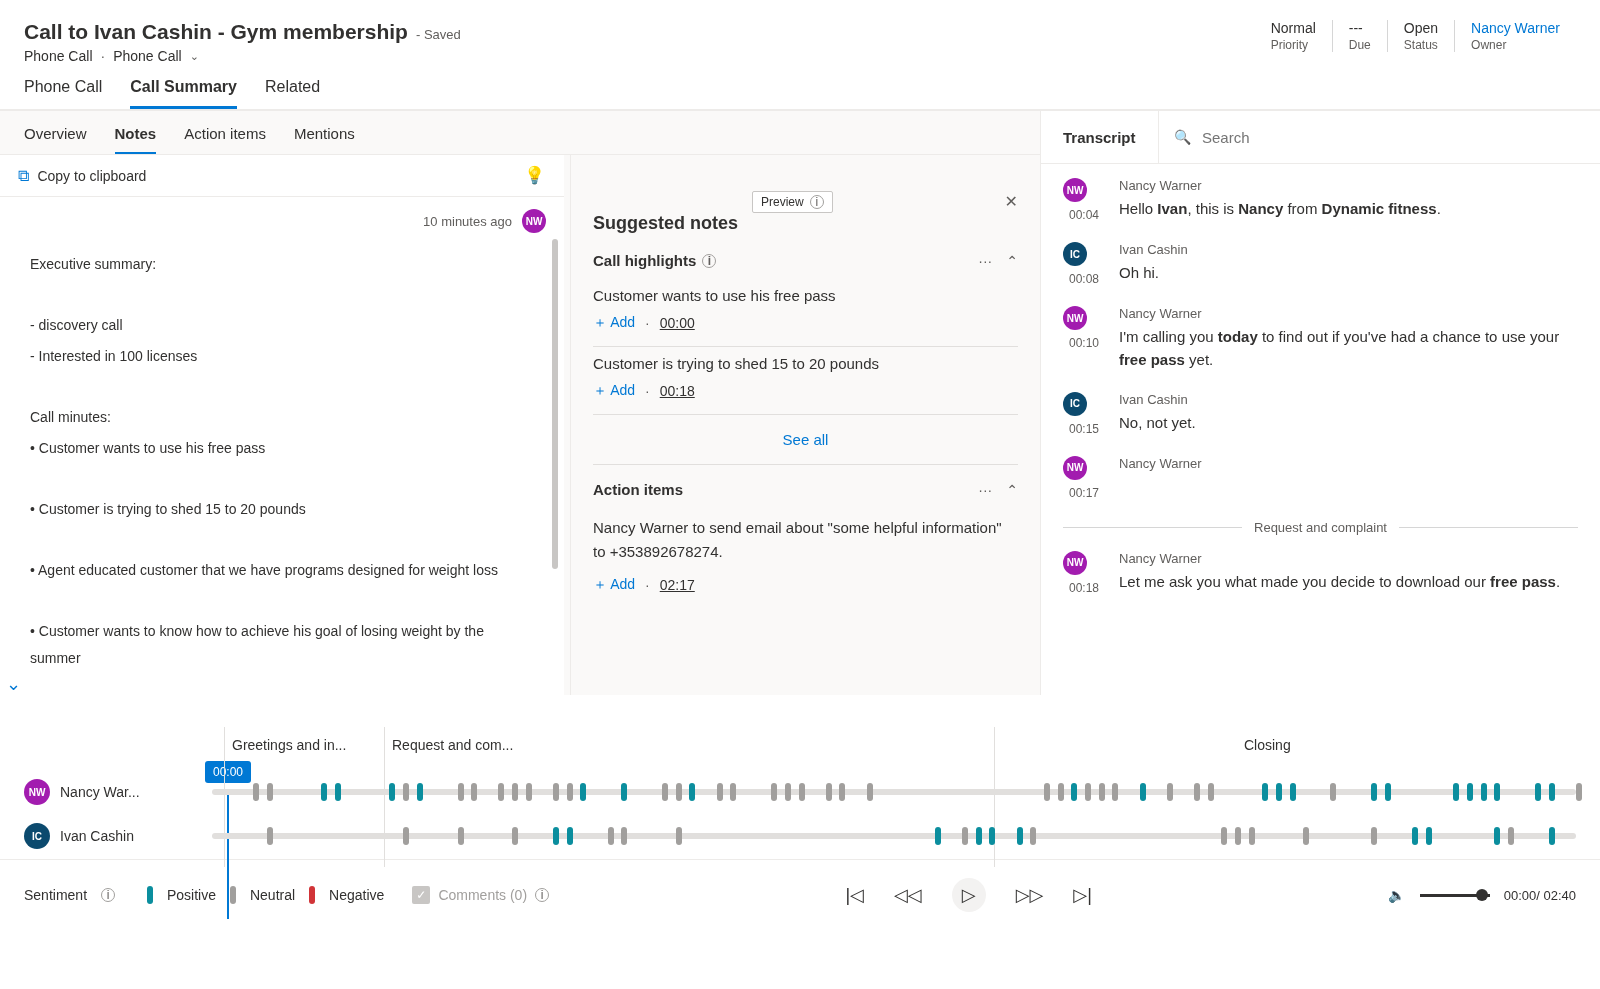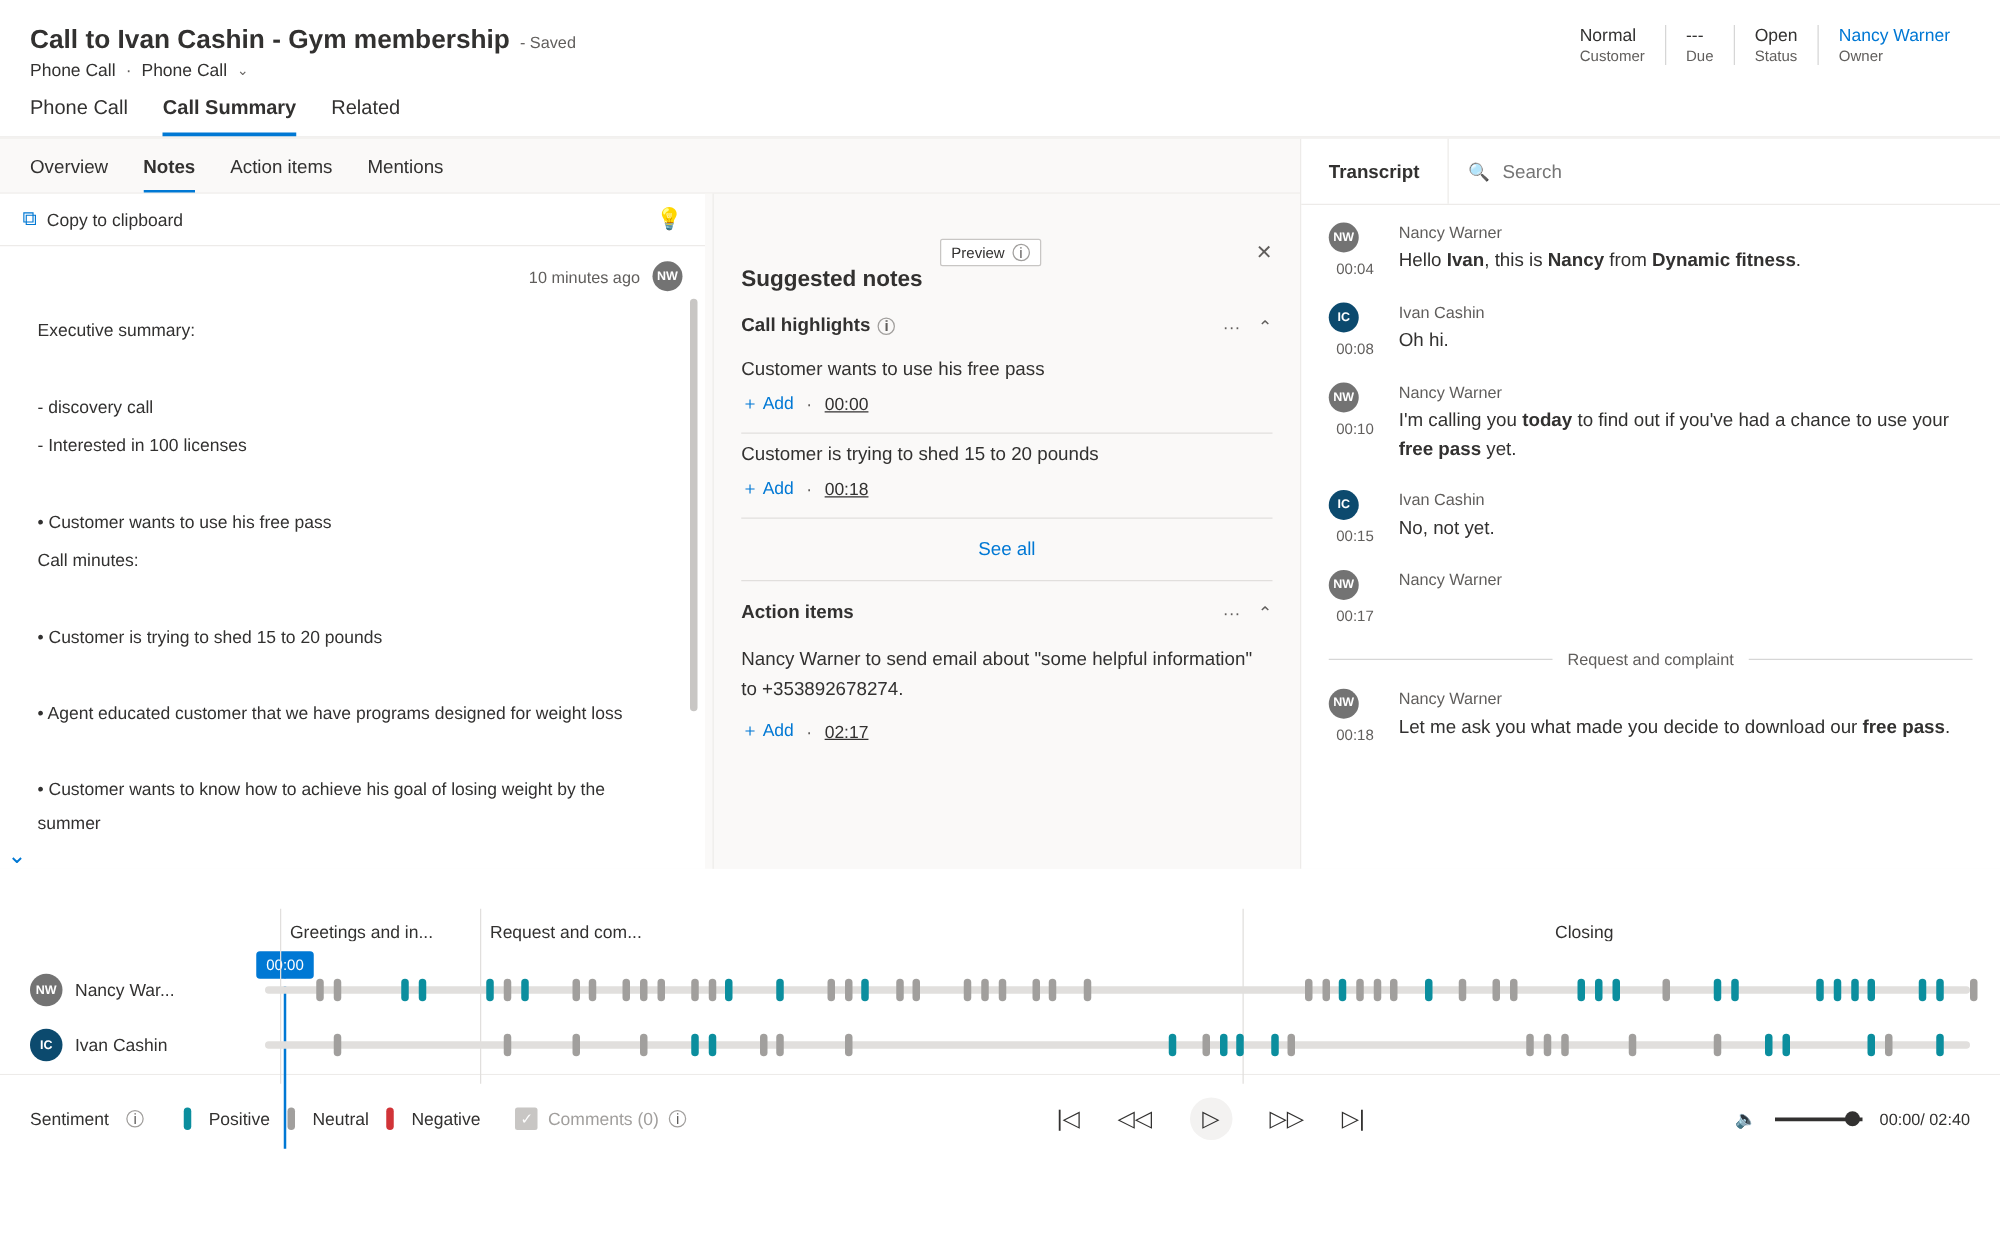--- a/index.html
+++ b/index.html
@@ -34,21 +34,21 @@
 
 .notes-row { display: flex; flex: 1; }
 .notes-col { flex: 0 0 570px; background:#fff; border-right: 6px solid #faf9f8;}
 .notes-toolbar { display:flex; align-items:center; justify-content:space-between; padding: 10px 18px; border-bottom: 1px solid #edebe9;}
 .copy-btn { display:flex; align-items:center; gap:8px; color:#323130; cursor:pointer;}
 .copy-ico { color:#0078d4; font-size:16px;}
 .bulb { color:#0078d4; font-size:17px;}
 .note-meta { display:flex; justify-content:flex-end; align-items:center; gap:10px; padding: 12px 18px 6px;}
 .note-meta .time { color:#605e5c; font-size:13px;}
 .avatar { width:24px; height:24px; border-radius:50%; display:flex; align-items:center; justify-content:center; font-size:10px; font-weight:600; color:#fff;}
-.av-nw { background:#737373;}
+.av-nw { background:#a21caf;}
 .av-ic { background:#0c4a6e;}
 .note-body { padding: 12px 30px 20px 30px; line-height: 1.9; position:relative;}
 .note-body p { margin-bottom: 4px;}
 .note-scroll { position:absolute; right:6px; top:0; width:6px; height:330px; background:#c8c6c4; border-radius:3px;}
 .collapse-chevron { position:absolute; left:6px; bottom:-6px; color:#0078d4; font-size:18px; cursor:pointer;}
 
 .suggested-col { flex: 1; background:#faf9f8; padding: 14px 22px 0 22px; border-left:1px solid #edebe9;}
 .sug-head { display:flex; align-items:center; justify-content:space-between; margin-bottom: 18px;}
 .sug-head h2 { font-size: 18px; font-weight: 600; margin-top: 44px;}
 .preview-badge { border:1px solid #c8c6c4; border-radius:2px; padding:3px 8px; font-size:12px; display:inline-flex; align-items:center; gap:6px; background:#fff;}
@@ -126,21 +126,21 @@
     <div class="subtitle-row">
       <span>Phone Call</span>
       <span class="dot">·</span>
       <span>Phone Call</span>
       <span class="chevron">⌄</span>
     </div>
   </div>
   <div class="header-right">
     <div class="hmeta">
         <div class="val">Normal</div>
-        <div class="lbl">Customer</div>
+        <div class="lbl">Priority</div>
       </div>
     <div class="hmeta">
         <div class="val">---</div>
         <div class="lbl">Due</div>
       </div>
     <div class="hmeta">
         <div class="val">Open</div>
         <div class="lbl">Status</div>
       </div>
     <div class="hmeta owner">
@@ -178,22 +178,22 @@
           <span class="time">10 minutes ago</span>
           <span class="avatar av-nw">NW</span>
         </div>
         <div class="note-body">
           <div class="note-scroll"></div>
           <p>Executive summary:</p>
           <p>&nbsp;</p>
           <p>- discovery call</p>
           <p>- Interested in 100 licenses</p>
           <p>&nbsp;</p>
+          <p>Call minutes:</p>
           <p>• Customer wants to use his free pass</p>
-          <p>Call minutes:</p>
           <p>&nbsp;</p>
           <p>• Customer is trying to shed 15 to 20 pounds</p>
           <p>&nbsp;</p>
           <p>• Agent educated customer that we have programs designed for weight loss</p>
           <p>&nbsp;</p>
           <p>• Customer wants to know how to achieve his goal of losing weight by the summer</p>
           <span class="collapse-chevron">⌄</span>
         </div>
       </div>
 

